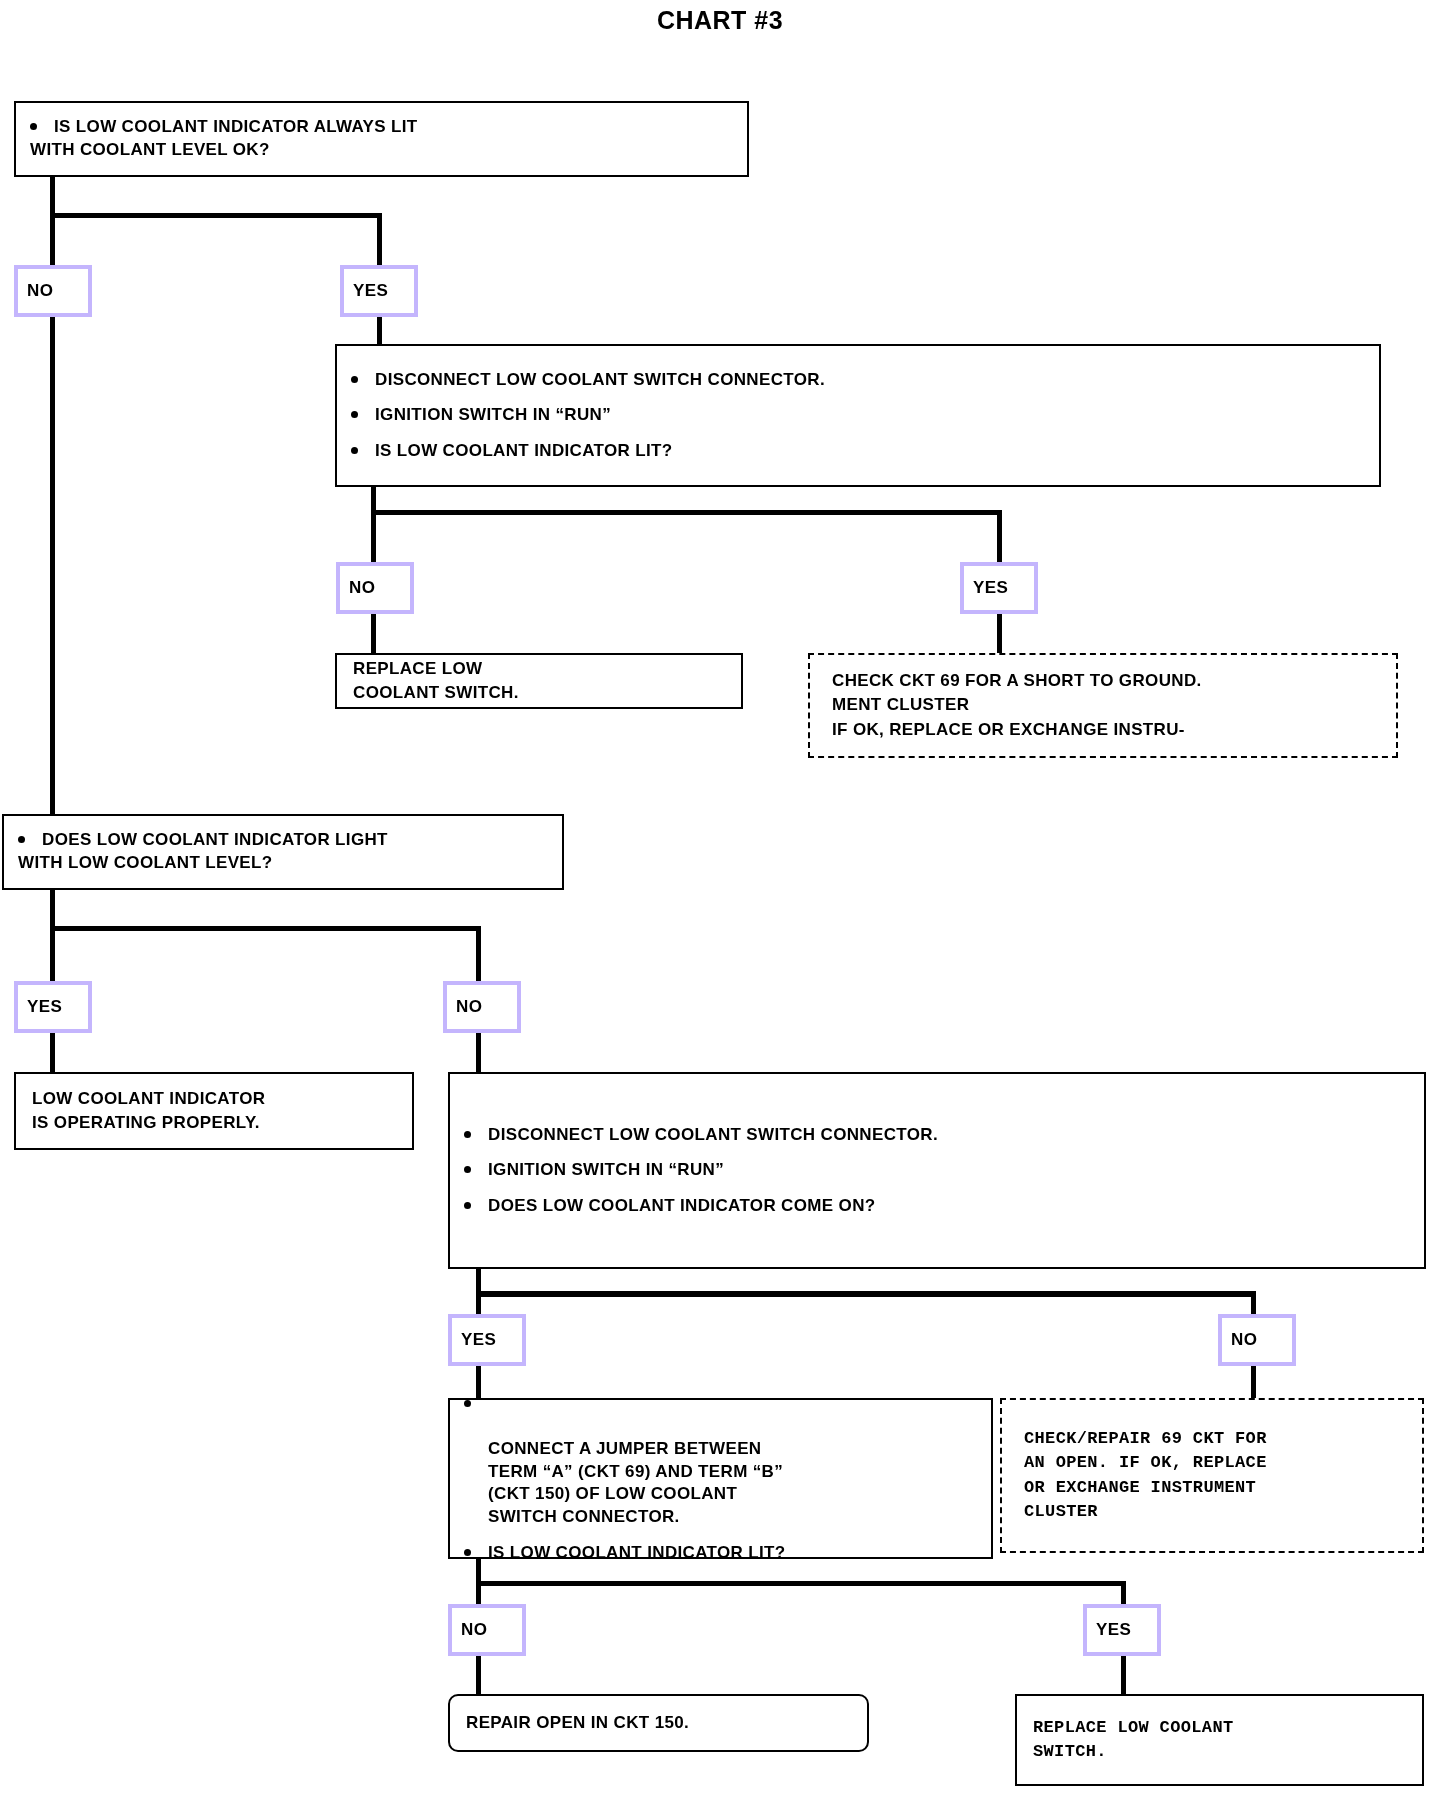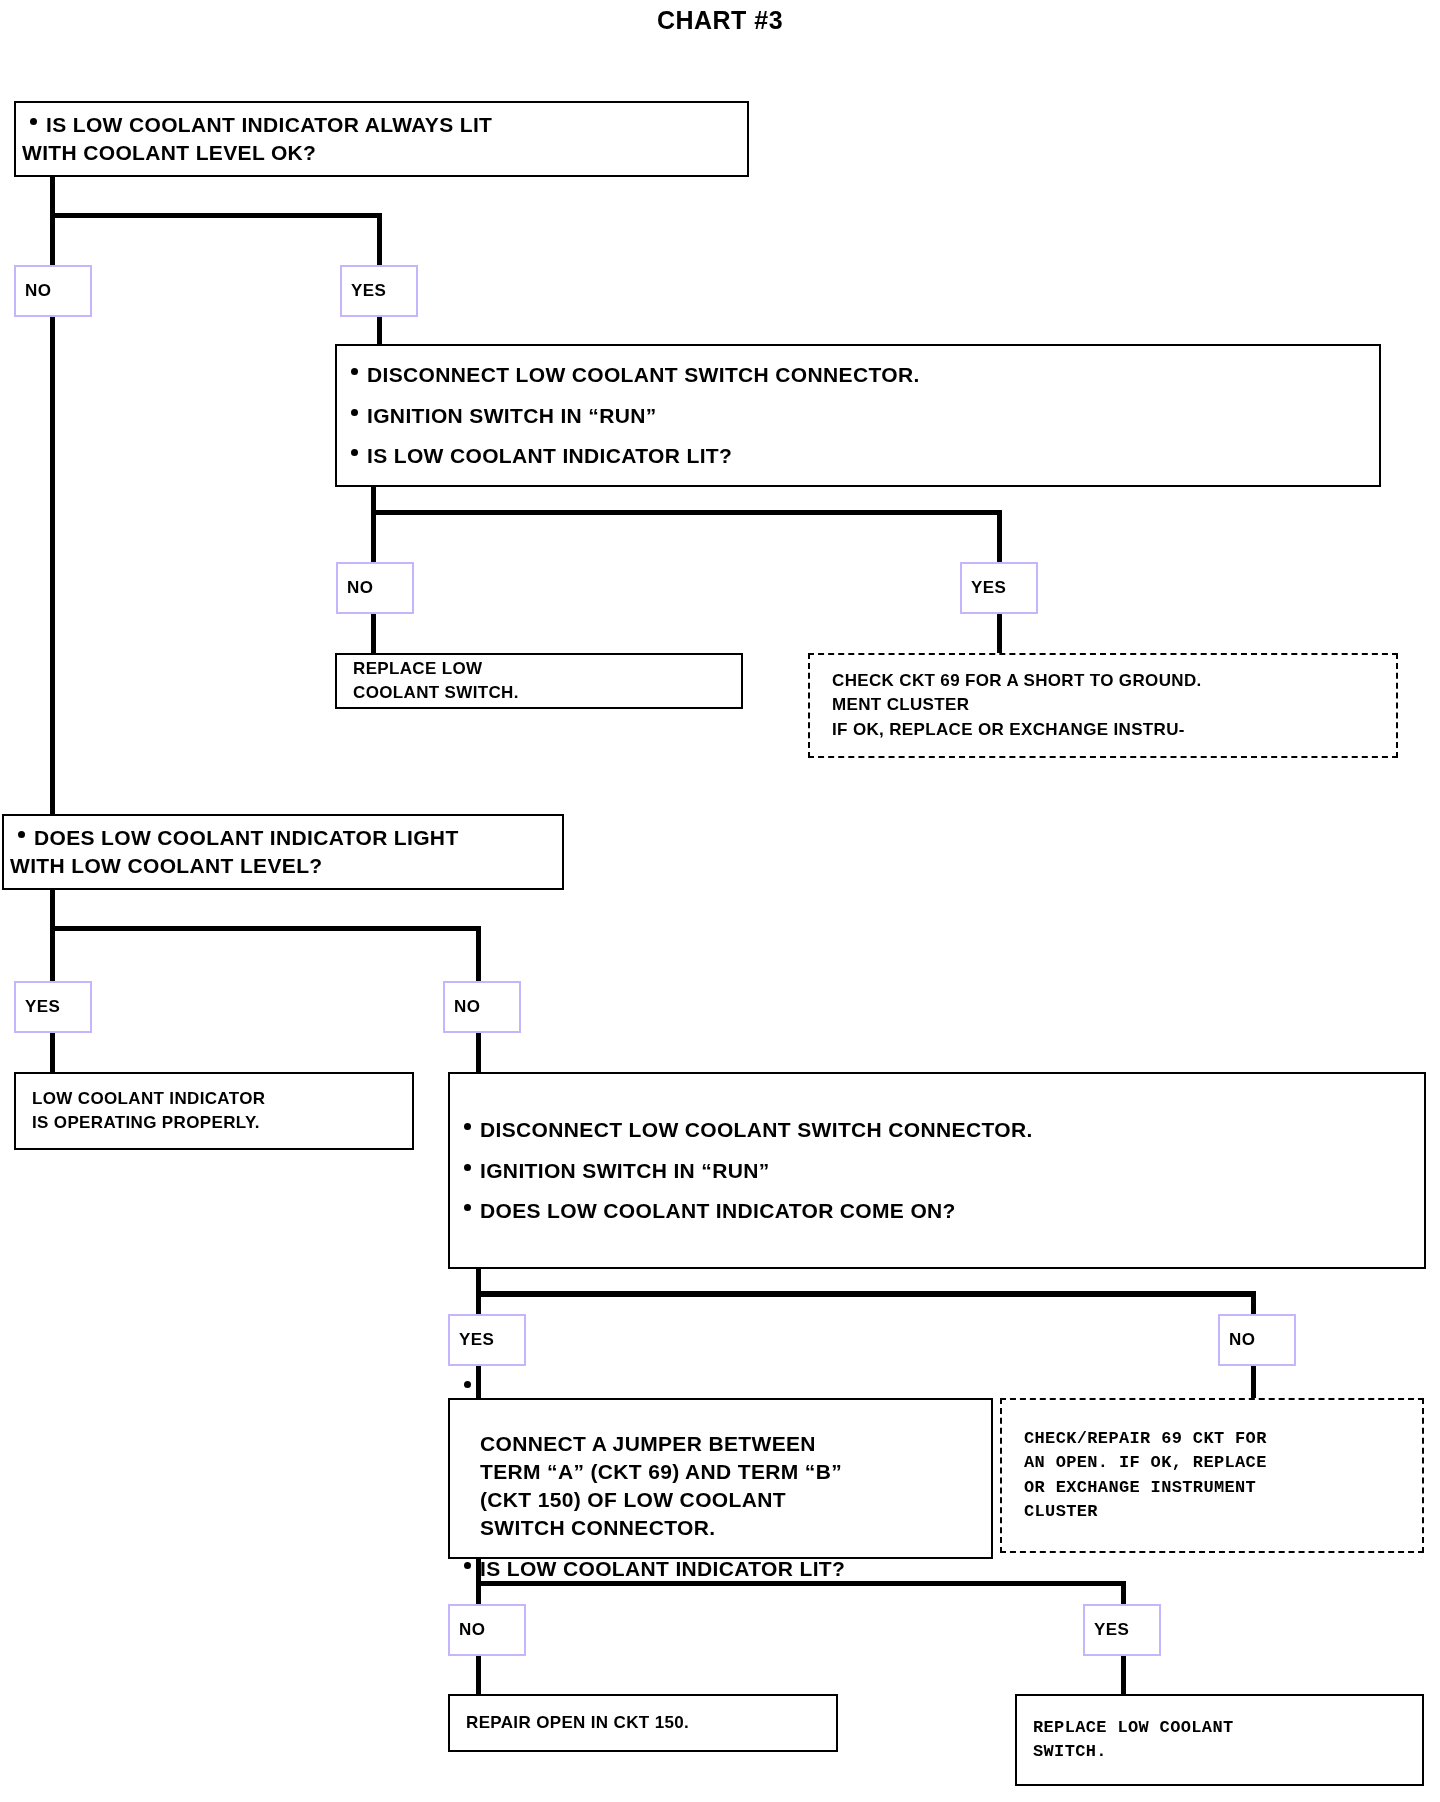--- a/index.html
+++ b/index.html
@@ -42,21 +42,21 @@
     background: #ffffff;
     border: 2px solid #000000;
     box-sizing: border-box;
   }
   .box.dashed {
     border: 2px dashed #000000;
   }
   .tag {
     position: absolute;
     background: #ffffff;
-    border: 2px solid #c4b5fd;
+    border: 4px solid #c4b5fd;
     box-sizing: border-box;
     font-size: 17px;
     font-weight: bold;
     display: flex;
     align-items: center;
     padding-left: 9px;
     letter-spacing: 0.4px;
     z-index: 6;
   }
   .box-body {
@@ -68,26 +68,26 @@
     flex-direction: column;
     justify-content: center;
   }
   .bullet-list {
     list-style: none;
     margin: 0;
     padding: 0;
   }
   .bullet-list li {
     position: relative;
-    font-size: 21px;
+    font-size: 17px;
     font-weight: bold;
     letter-spacing: 0.35px;
     line-height: 1.33;
     margin: 0 0 13px 0;
-    padding-left: 30px;
+    padding-left: 38px;
   }
   .bullet-list li:last-child { margin-bottom: 0; }
   .bullet-list li .bul {
     position: absolute;
     left: 14px;
     top: 7px;
     width: 7px;
     height: 7px;
     background: #000;
     border-radius: 50%;
@@ -282,21 +282,21 @@
   <div class="conn" style="left:476px; top:1581px; width:650px; height:5px;"></div>
   <div class="conn" style="left:476px; top:1581px; width:5px; height:37px;"></div>
   <div class="conn" style="left:1121px; top:1581px; width:5px; height:37px;"></div>
 
   <div class="tag" style="left:448px; top:1604px; width:78px; height:52px;">NO</div>
   <div class="tag" style="left:1083px; top:1604px; width:78px; height:52px;">YES</div>
 
   <div class="conn" style="left:476px; top:1656px; width:5px; height:38px;"></div>
   <div class="conn" style="left:1121px; top:1656px; width:5px; height:38px;"></div>
 
-  <div class="box" style="left:448px; top:1694px; width:390px; height:58px;">
+  <div class="box" style="left:448px; top:1694px; width:421px; height:58px;border-radius:10px;">
     <div class="box-body">
       <div class="plain-lines" style="padding-left:16px;">
         <span class="ln">REPAIR OPEN IN CKT 150.</span>
       </div>
     </div>
   </div>
 
   <div class="box" style="left:1015px; top:1694px; width:409px; height:92px;font-family:Liberation Mono, monospace;">
     <div class="box-body">
       <div class="plain-lines" style="padding-left:16px;">

